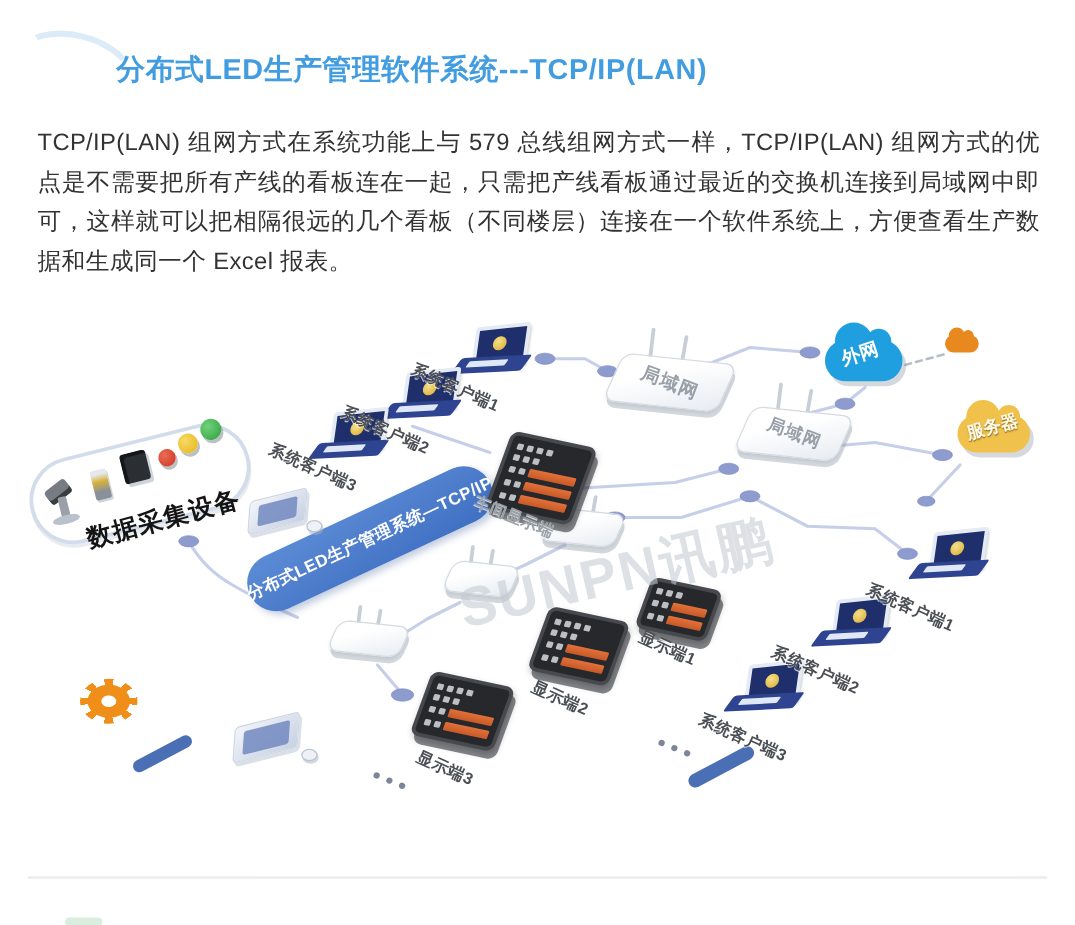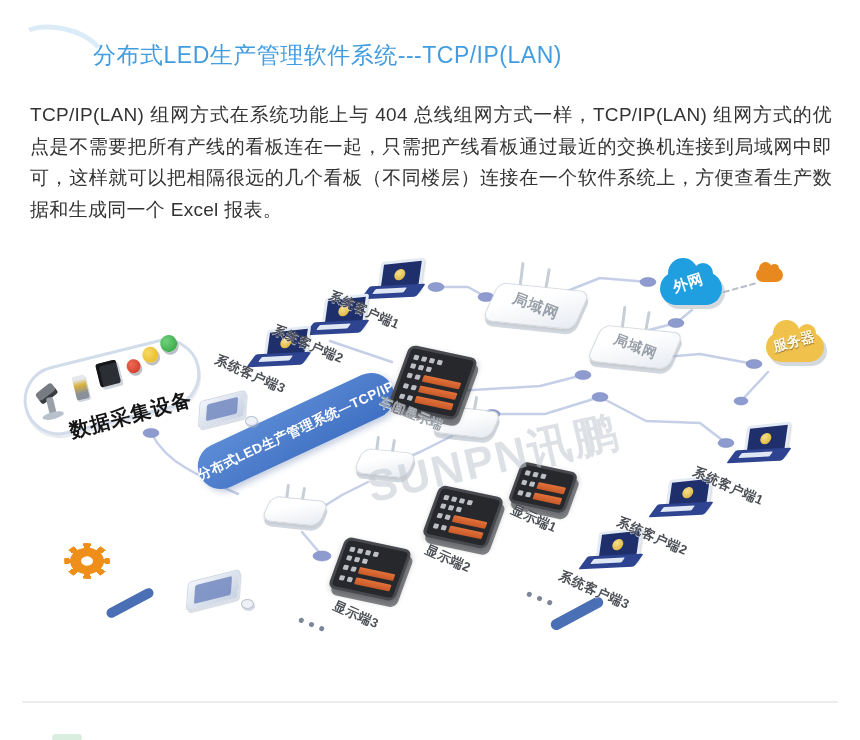--- a/index.html
+++ b/index.html
@@ -1,21 +1,21 @@
 <!DOCTYPE html>
 <html><head>
 <meta charset="utf-8">
 <style>
   html,body{margin:0;padding:0;background:#fff;}
   #page{position:relative;width:860px;height:740px;background:#ffffff;overflow:hidden;
         font-family:"Liberation Sans",sans-serif;}
   
   .swoosh{position:absolute;left:12px;top:26px;width:86px;height:46px;border:5px solid rgba(175,212,240,.45);
           border-color:rgba(175,212,240,.45) transparent transparent transparent;border-radius:50%;transform:rotate(14deg);}
-  .title{position:absolute;left:93px;top:40px;font-size:23px;font-weight:normal;color:#429de0;letter-spacing:.5px;white-space:nowrap;}
+  .title{position:absolute;left:93px;top:40px;font-size:23px;font-weight:bold;color:#429de0;letter-spacing:.5px;white-space:nowrap;}
   .para{position:absolute;left:30px;top:99px;width:802px;font-size:19px;line-height:31.5px;color:#333;
         text-align:justify;letter-spacing:.3px;}
   
   .dev-label{position:absolute;font-size:13px;color:#4b4f55;font-weight:bold;white-space:nowrap;
              transform:rotate(24deg);transform-origin:left center;letter-spacing:.5px;z-index:6;
              text-shadow:0 1px 0 rgba(255,255,255,.7);}
   .label-light{color:#9aa1a9;}
   svg.wires{position:absolute;left:0;top:0;z-index:1;pointer-events:none;}
   svg.wires path{fill:none;stroke:#c6cfe8;stroke-width:2.5;stroke-linecap:round;stroke-linejoin:round;}
   svg.wires path.dash{stroke:#b6bcc8;stroke-width:2;stroke-dasharray:5 4;}
@@ -102,21 +102,21 @@
   .divider{position:absolute;left:22px;top:701px;width:816px;height:2px;background:#ececec;border-radius:1px;}
   .logo-speck{position:absolute;left:52px;top:734px;width:30px;height:7px;border-radius:4px;background:rgba(186,224,194,.55);}
 </style>
 </head>
 <body>
 
 <div id="page">
 
   <span class="swoosh"></span>
   <div class="title">分布式LED生产管理软件系统---TCP/IP(LAN)</div>
-  <div class="para">TCP/IP(LAN) 组网方式在系统功能上与 404 总线组网方式一样，TCP/IP(LAN) 组网方式的优点是不需要把所有产线的看板连在一起，只需把产线看板通过最近的交换机连接到局域网中即可，这样就可以把相隔很远的几个看板（不同楼层）连接在一个软件系统上，方便查看生产数据和生成同一个 Excel 报表。</div>
+  <div class="para">TCP/IP(LAN) 组网方式在系统功能上与 579 总线组网方式一样，TCP/IP(LAN) 组网方式的优点是不需要把所有产线的看板连在一起，只需把产线看板通过最近的交换机连接到局域网中即可，这样就可以把相隔很远的几个看板（不同楼层）连接在一个软件系统上，方便查看生产数据和生成同一个 Excel 报表。</div>
 
   <svg class="wires" width="860" height="740" viewBox="0 0 860 740">
     <path d="M436,287 L468,287 L486,297"></path>
     <path d="M552,297 L600,278 L648,282"></path>
     <path class="dash" d="M724,292 L757,283"></path>
     <path d="M645,331 L676,323 L692,310"></path>
     <path d="M652,358 L700,354 L754,364"></path>
     <path d="M456,391 L540,386 L583,375"></path>
     <path d="M468,424 L492,414 L545,414 L600,397 L646,421 L700,423 L726,443"></path>
     <path d="M768,372 L741,401"></path>

